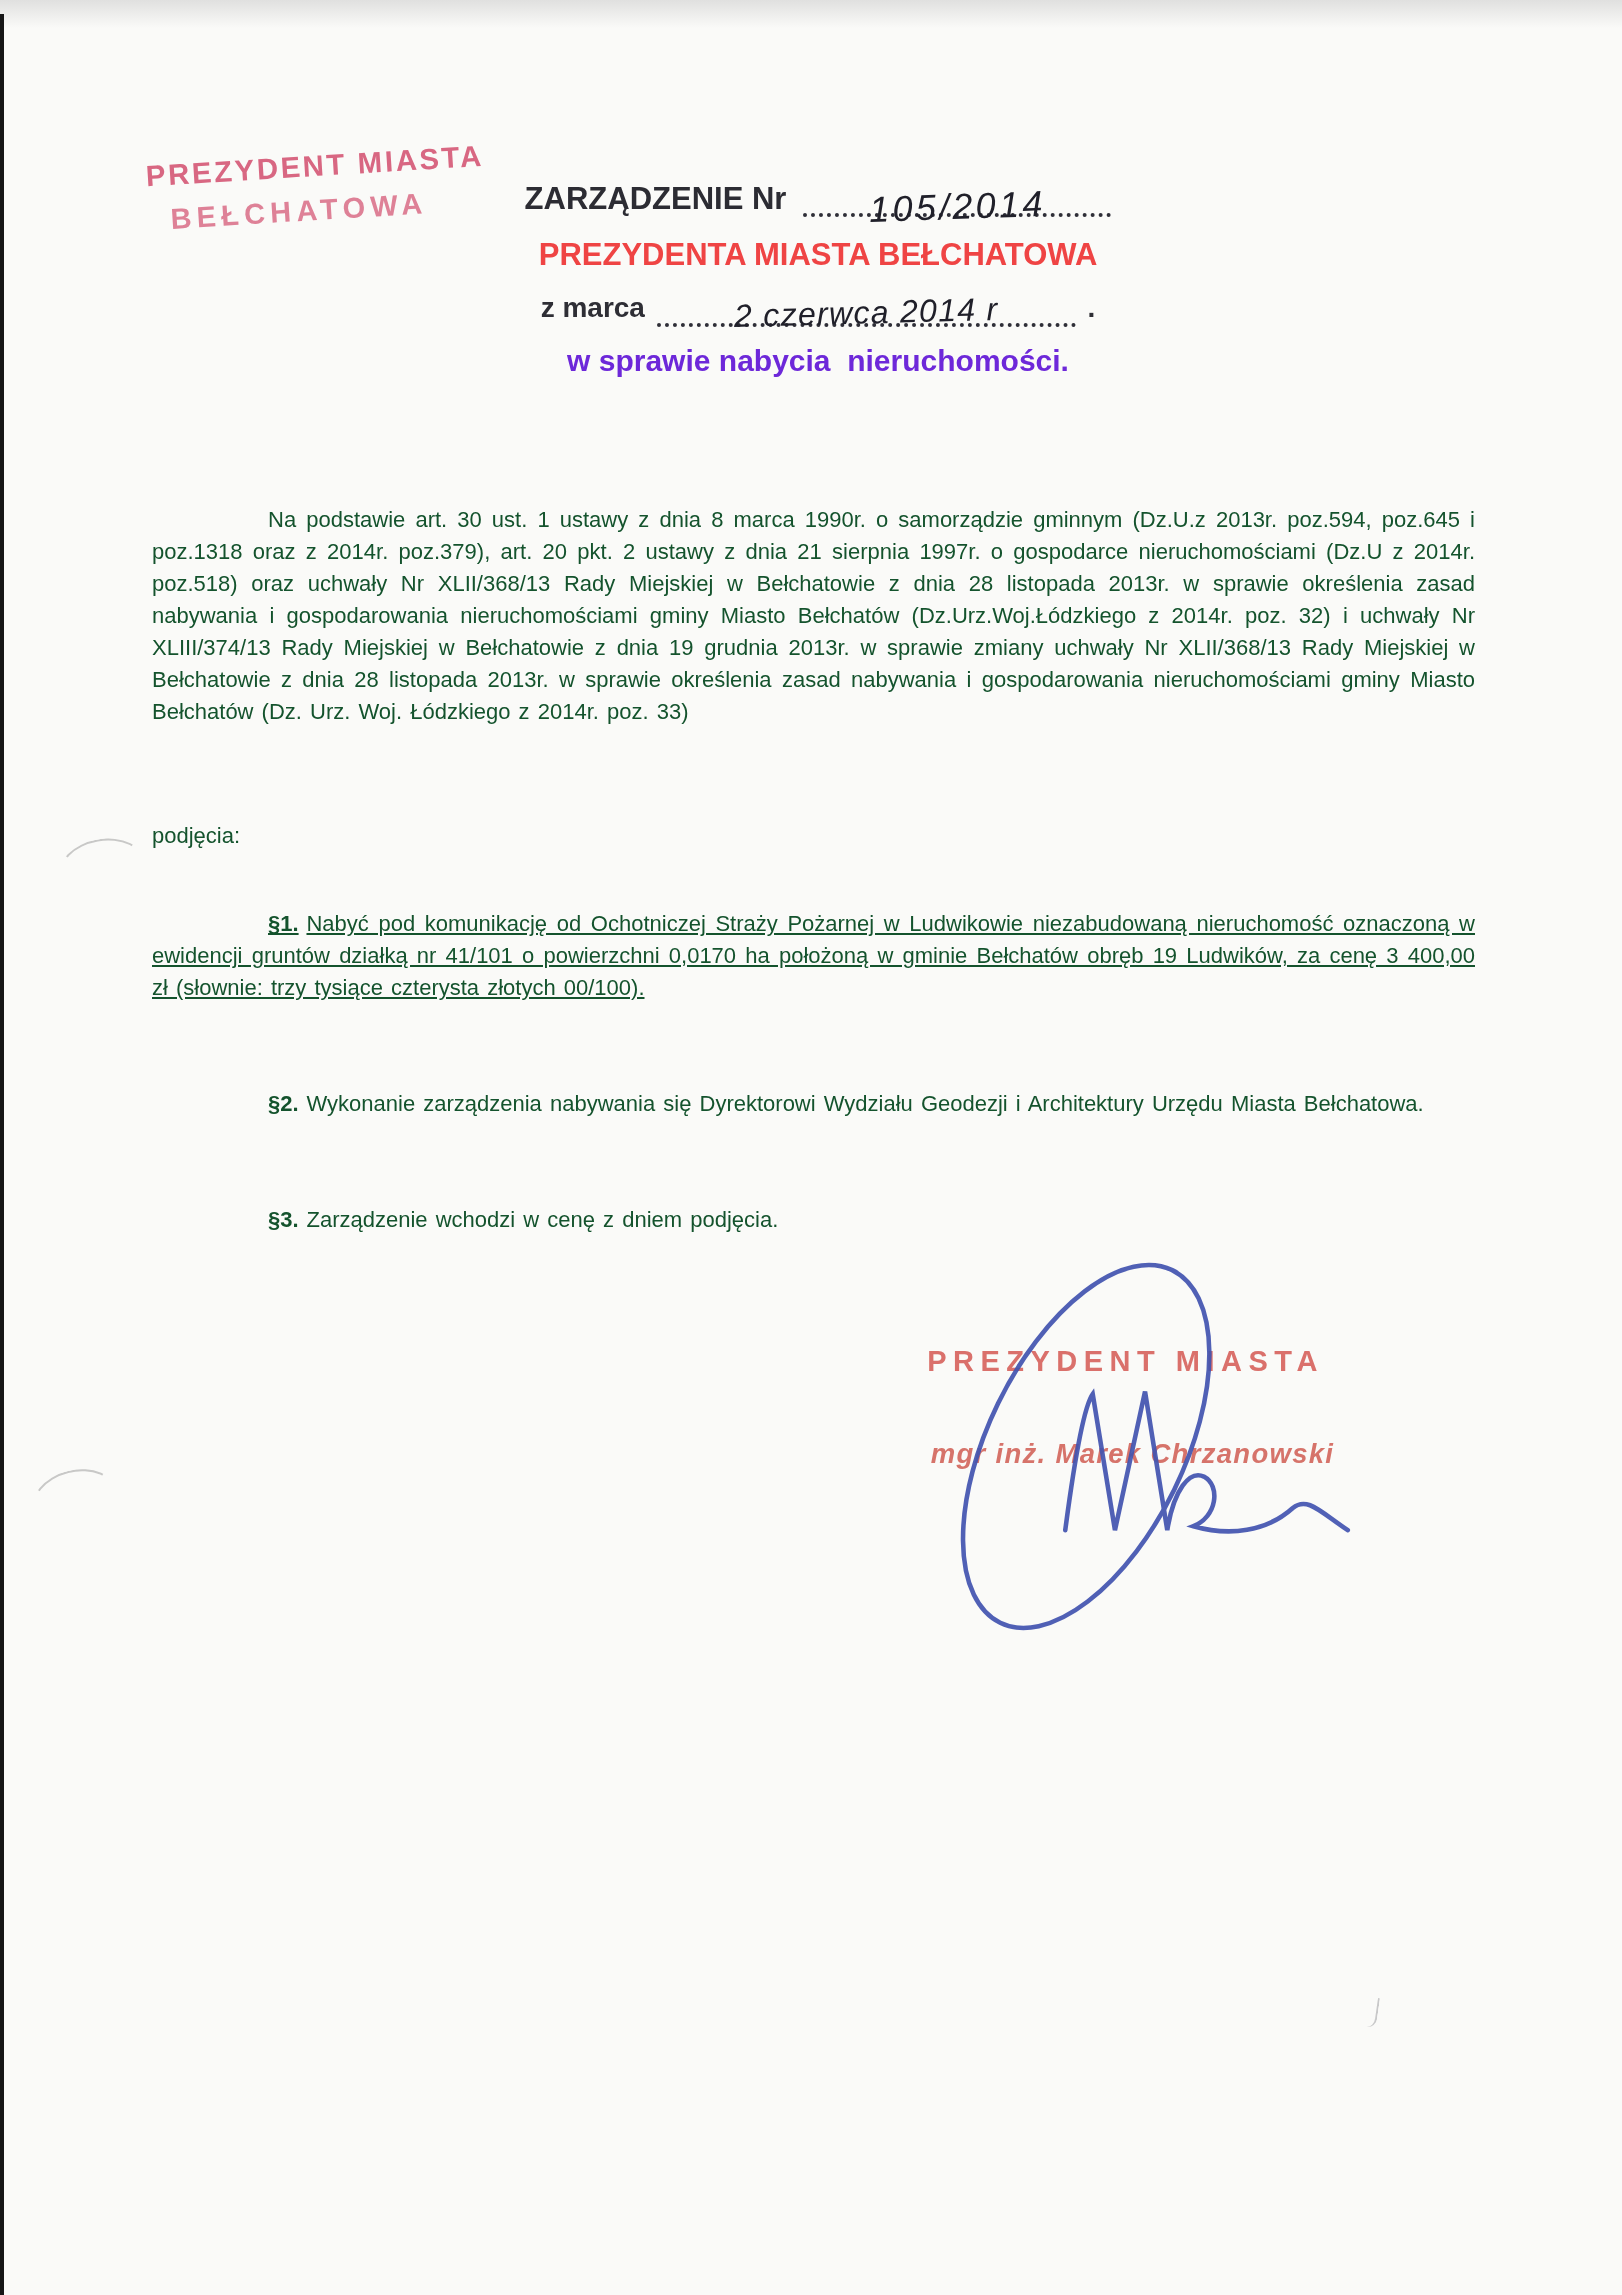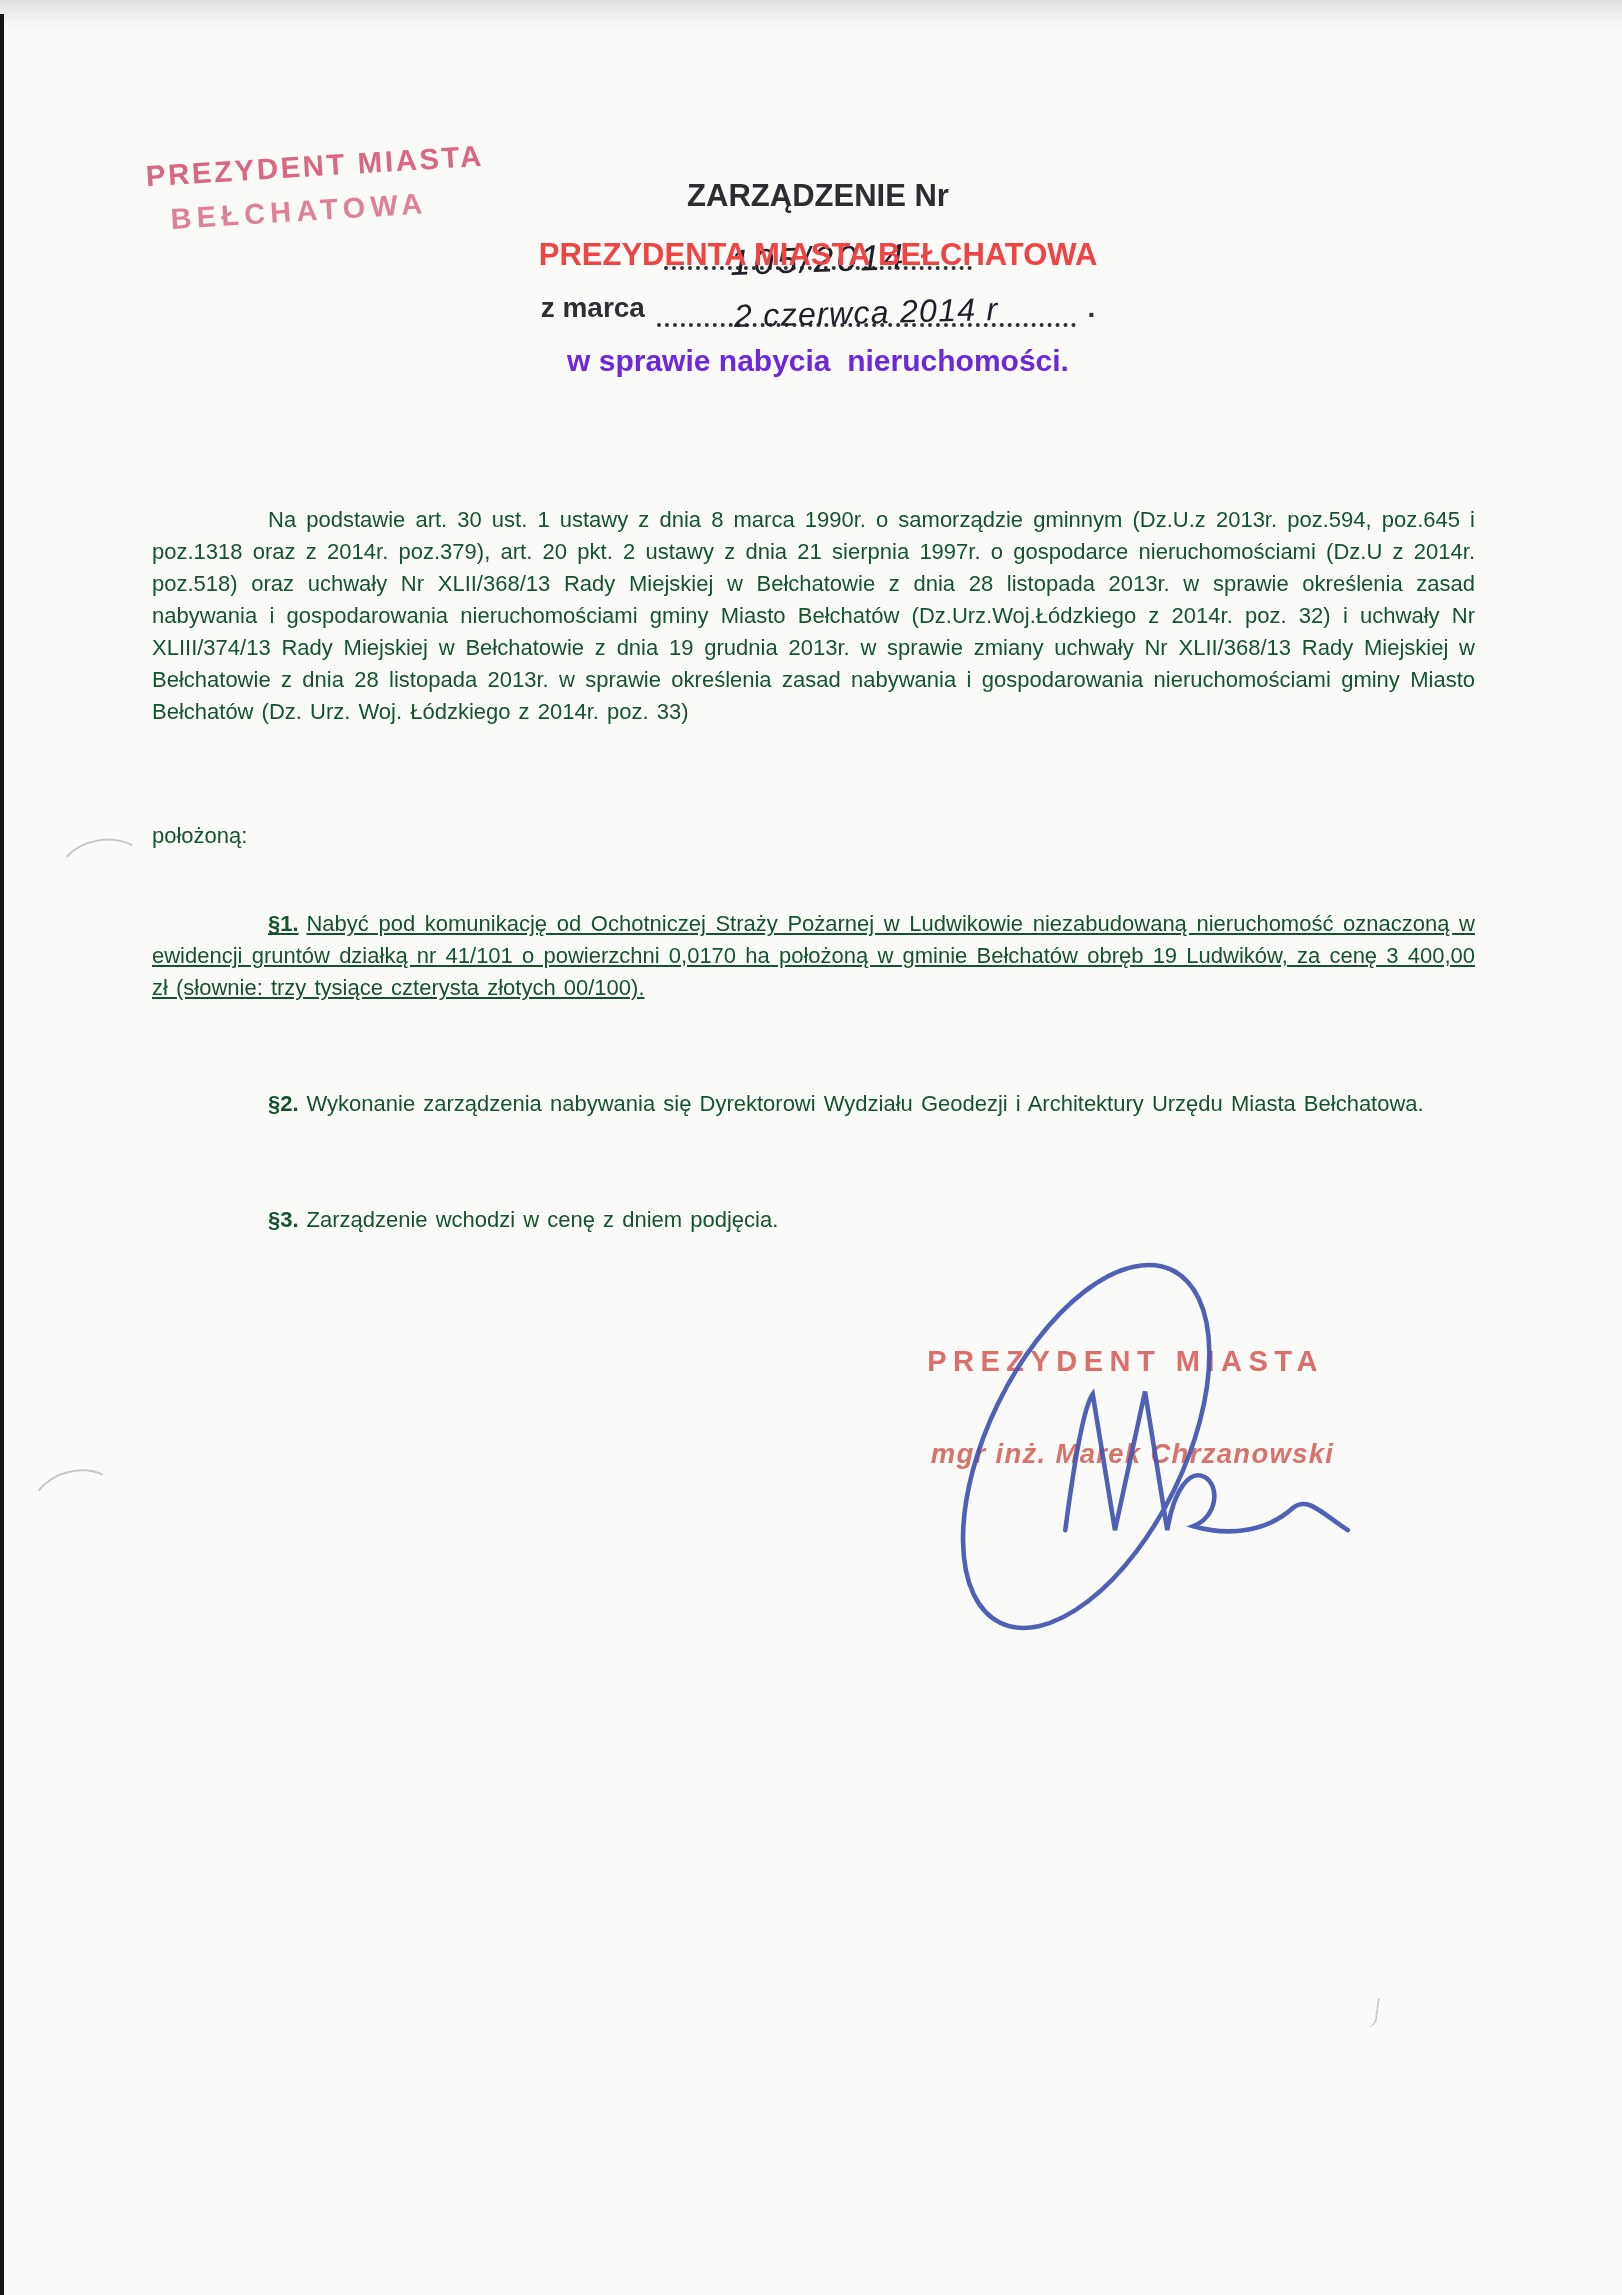--- a/index.html
+++ b/index.html
@@ -15,21 +15,21 @@
   .edge-line { position:absolute; left:0; top:14.4px; width:3.9px; height:2281px; background:#161616; }
 
   
   .corner-stamp { position:absolute; left:147px; top:149px; transform:rotate(-3.5deg);
     color:#d65b78; opacity:.92; }
   .cs-l1 { font-size:29.4px; font-weight:700; letter-spacing:2.6px; }
   .cs-l2 { font-size:29px; font-weight:700; letter-spacing:5.2px; margin-top:10.5px; margin-left:22px; opacity:.82; }
 
   
   .t1 { position:absolute; left:386px; top:178px; width:864px;
-    display:flex; justify-content:center; align-items:center; gap:17px;flex-direction:column; }
+    display:flex; justify-content:center; align-items:flex-end; gap:17px; }
   .bold47 { font-weight:700; font-size:31px; color:#2c2c33; }
   .t2 { position:absolute; left:386px; top:237px; width:864px; text-align:center;
     font-weight:700; font-size:31px; color:#ef4444; }
   .t3 { position:absolute; left:386px; top:288px; width:864px;
     display:flex; justify-content:center; align-items:baseline; gap:11.8px; }
   .bold43 { font-weight:700; font-size:28px; color:#2e2e35; }
   .t4 { position:absolute; left:386px; top:344px; width:864px; text-align:center;
     font-weight:700; font-size:30px; color:#6d28d9; white-space:pre; }
 
   .dots { border-bottom:4.6px dotted #2f2f38; display:inline-flex; justify-content:center; height:35px; }
@@ -91,21 +91,21 @@
     <span class="bold43">z marca</span>
     <span class="dots dots-date">
         <span class="hand hand-date">2 czerwca 2014 r</span>
       </span>
     <span class="bold43">.</span>
   </div>
 
   <div class="t4">w sprawie nabycia  nieruchomości.</div>
 
   <p class="body preamble">Na podstawie art. 30 ust. 1 ustawy z dnia 8 marca 1990r. o samorządzie gminnym (Dz.U.z 2013r. poz.594, poz.645 i poz.1318 oraz z 2014r. poz.379), art. 20 pkt. 2 ustawy z dnia 21 sierpnia 1997r. o gospodarce nieruchomościami (Dz.U z 2014r. poz.518) oraz uchwały Nr XLII/368/13 Rady Miejskiej w Bełchatowie z dnia 28 listopada 2013r. w sprawie określenia zasad nabywania i gospodarowania nieruchomościami gminy Miasto Bełchatów (Dz.Urz.Woj.Łódzkiego z 2014r. poz. 32) i uchwały Nr XLIII/374/13 Rady Miejskiej w Bełchatowie z dnia 19 grudnia 2013r. w sprawie zmiany uchwały Nr XLII/368/13 Rady Miejskiej w Bełchatowie z dnia 28 listopada 2013r. w sprawie określenia zasad nabywania i gospodarowania nieruchomościami gminy Miasto Bełchatów (Dz. Urz. Woj. Łódzkiego z 2014r. poz. 33)</p>
-  <p class="body zarz">położoną:</p>
+  <p class="body zarz">podjęcia:</p>
 
   <p class="body sec1"><span class="secnum">§1.</span><span>Nabyć pod komunikację od Ochotniczej Straży Pożarnej w Ludwikowie niezabudowaną nieruchomość oznaczoną w ewidencji gruntów działką nr 41/101 o powierzchni 0,0170 ha położoną w gminie Bełchatów obręb 19 Ludwików, za cenę 3 400,00 zł (słownie: trzy tysiące czterysta złotych 00/100).</span></p>
 
   <p class="body sec2"><span class="secnum">§2.</span><span>Wykonanie zarządzenia nabywania się Dyrektorowi Wydziału Geodezji i Architektury Urzędu Miasta Bełchatowa.</span></p>
 
   <p class="body sec3"><span class="secnum">§3.</span><span>Zarządzenie wchodzi w cenę z dniem podjęcia.</span></p>
 
   <div class="sig-stamp-title">PREZYDENT MIASTA</div>
   <div class="sig-stamp-name">mgr inż. Marek Chrzanowski</div>
 

